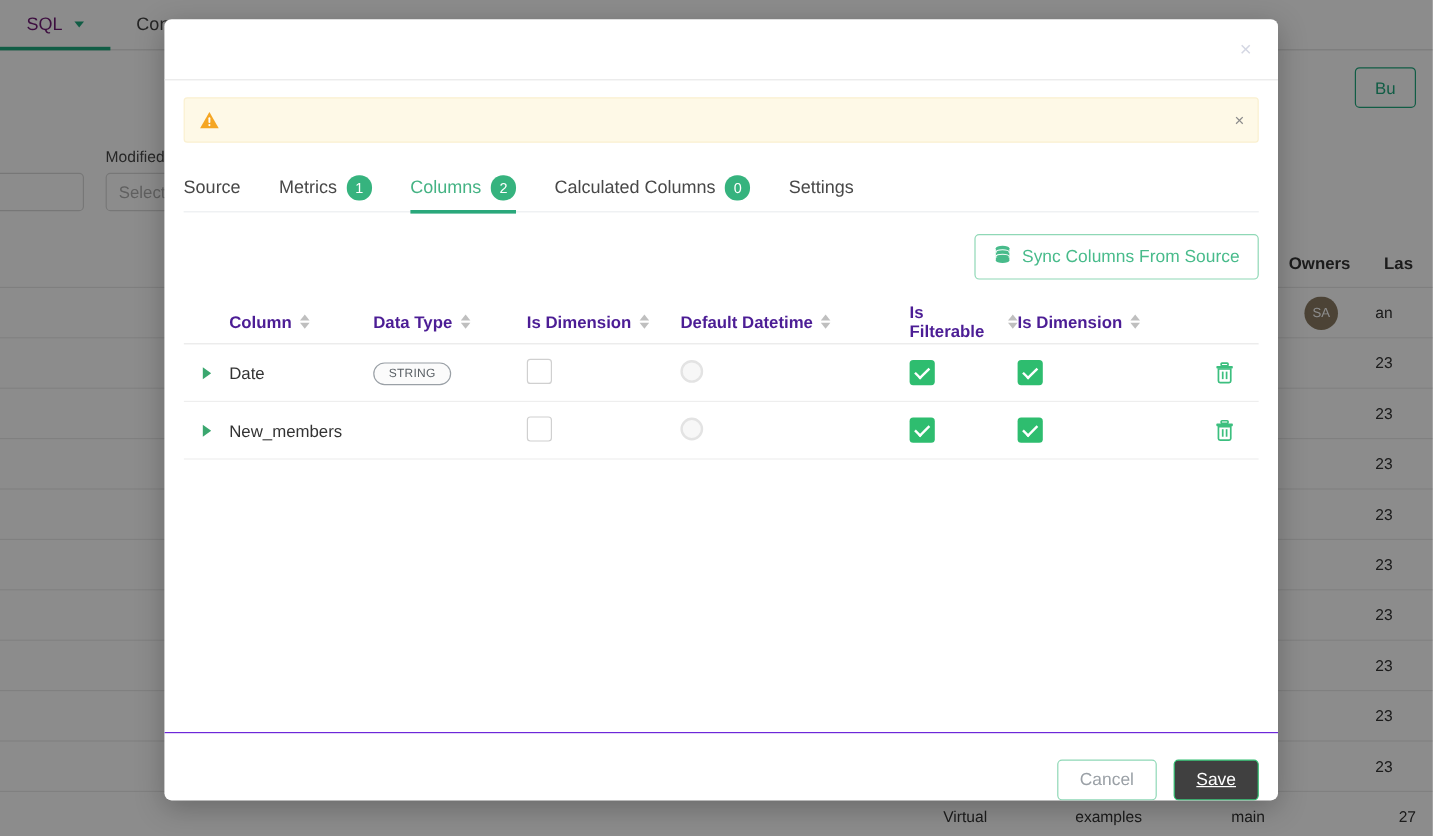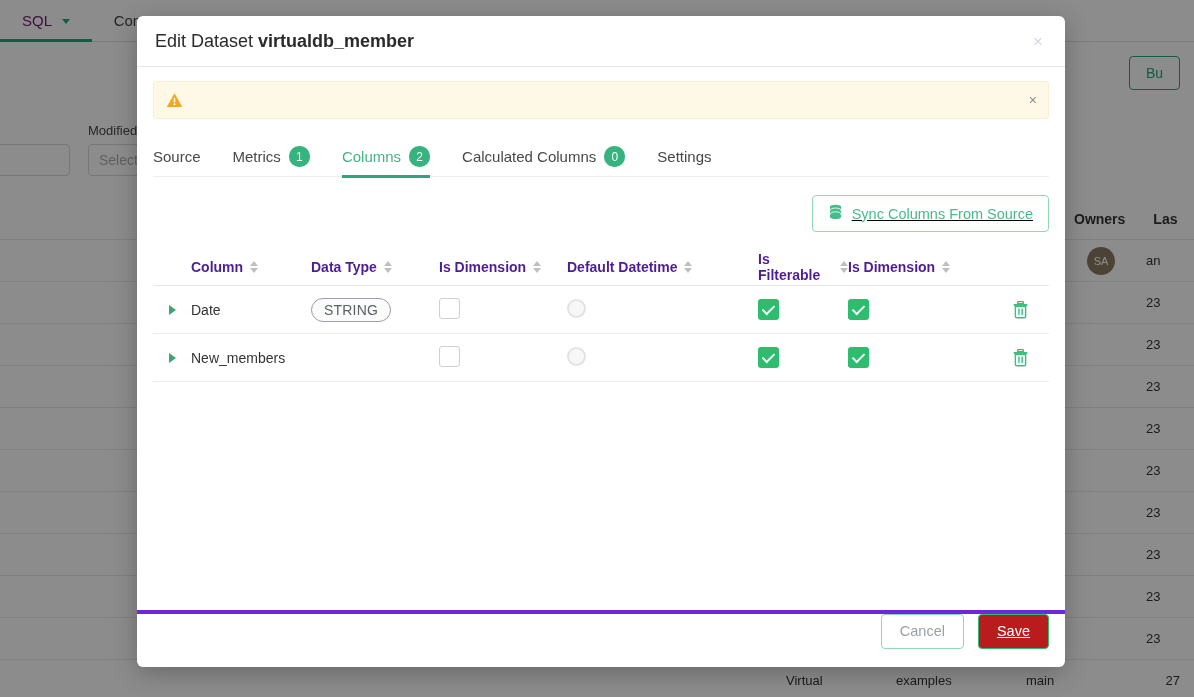--- a/index.html
+++ b/index.html
@@ -162,21 +162,21 @@
   }
   .tab-badge {
     background: #36b37e; color: #fff; border-radius: 10px;
     min-width: 21px; height: 21px; padding: 0 7px;
     font-size: 12px; display: flex; align-items: center; justify-content: center;
     line-height: 1;
   }
 
   .sync-row {
     display: flex; justify-content: flex-end;
-    margin-top: 18px; flex: 0 0 auto; text-decoration: underline;
+    margin-top: 18px; flex: 0 0 auto;
   }
   .sync-btn {
     display: flex; align-items: center; gap: 9px;
     border: 1px solid #8fd8b6; border-radius: 4px;
     background: #fff; color: #48bb8b;
     font-size: 14.5px; padding: 8px 15px;
     cursor: pointer;
   }
 
   
@@ -218,21 +218,21 @@
   .exp-arrow {
     width: 0; height: 0;
     border-top: 5px solid transparent; border-bottom: 5px solid transparent;
     border-left: 7px solid #3ba76f;
     cursor: pointer;
   }
 
   .type-badge {
     display: inline-block;
     border: 1px solid #9aa0a6; border-radius: 13px;
-    padding: 3px 12px; font-size: 14px; color: #5b6166;
+    padding: 3px 12px; font-size: 10px; color: #5b6166;
     background: #fbfbfb; letter-spacing: 0.2px;
   }
 
   .cb {
     width: 21px; height: 21px; border-radius: 3px;
     display: inline-flex; align-items: center; justify-content: center;
   }
   .cb.off { border: 1px solid #d0d0d0; background: #fff; }
   .cb.on  { background: #2ebd6f; }
   .cb.on:after {
@@ -245,30 +245,30 @@
   .radio {
     width: 19px; height: 19px; border-radius: 50%;
     border: 2px solid #e3e3e3; background: #f7f7f7;
     display: inline-block;
   }
 
   .trash { cursor: pointer; display: inline-flex; }
 
   .modal-footer {
     flex: 0 0 57px; height: 57px;
-    border-top: 4px solid #6d28d9;
-    display: flex; align-items: flex-start; justify-content: flex-end;
+    border-top: 1px solid #6d28d9;
+    display: flex; align-items: flex-end; justify-content: flex-end;
     gap: 14px; padding-right: 16px;
   }
   .btn {
     border-radius: 4px; font-size: 14.5px; cursor: pointer;
     padding: 9px 18px; line-height: 1;
   }
   .btn-cancel { background: #fff; border: 1px solid #8fd8b6; color: #9aa0a6; }
-  .btn-save   { background: #b91c1c; border: 1px solid #2ebd6f; color: #fff; text-decoration: underline; }
+  .btn-save   { background: #404040; border: 1px solid #2ebd6f; color: #fff; text-decoration: underline; }
 </style>
 </head>
 <body>
 
 <div id="bg-page">
 
   <div class="bg-navbar">
     <div class="bg-nav-item active">
       <span>SQL</span>
       <span class="bg-caret"></span>
@@ -353,23 +353,20 @@
       <div class="bg-td" style="flex:1 1 auto; text-align:right">27</div>
     </div>
   </div>
 </div>
 
 <div id="overlay"></div>
 
 <div id="modal">
 
   <div class="modal-header">
-    <div class="modal-title">
-      <span>Edit Dataset </span><b>virtualdb_member</b>
-    </div>
     <div class="modal-close">×</div>
   </div>
 
   <div class="modal-body">
 
     <div class="alert">
       <span class="alert-icon">
         <svg width="17" height="17" viewBox="0 0 16 16">
           <path d="M8 1.2 15.3 14H0.7z" fill="#f5a623"></path>
           <rect x="7.25" y="5.4" width="1.5" height="4.4" rx="0.7" fill="#fff"></rect>

